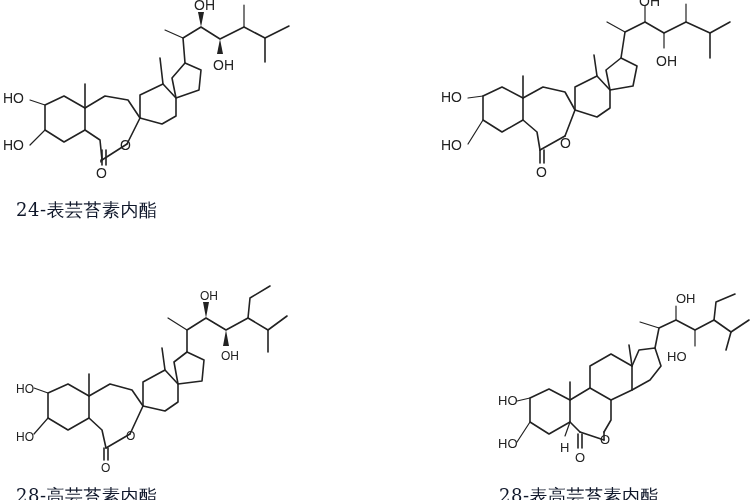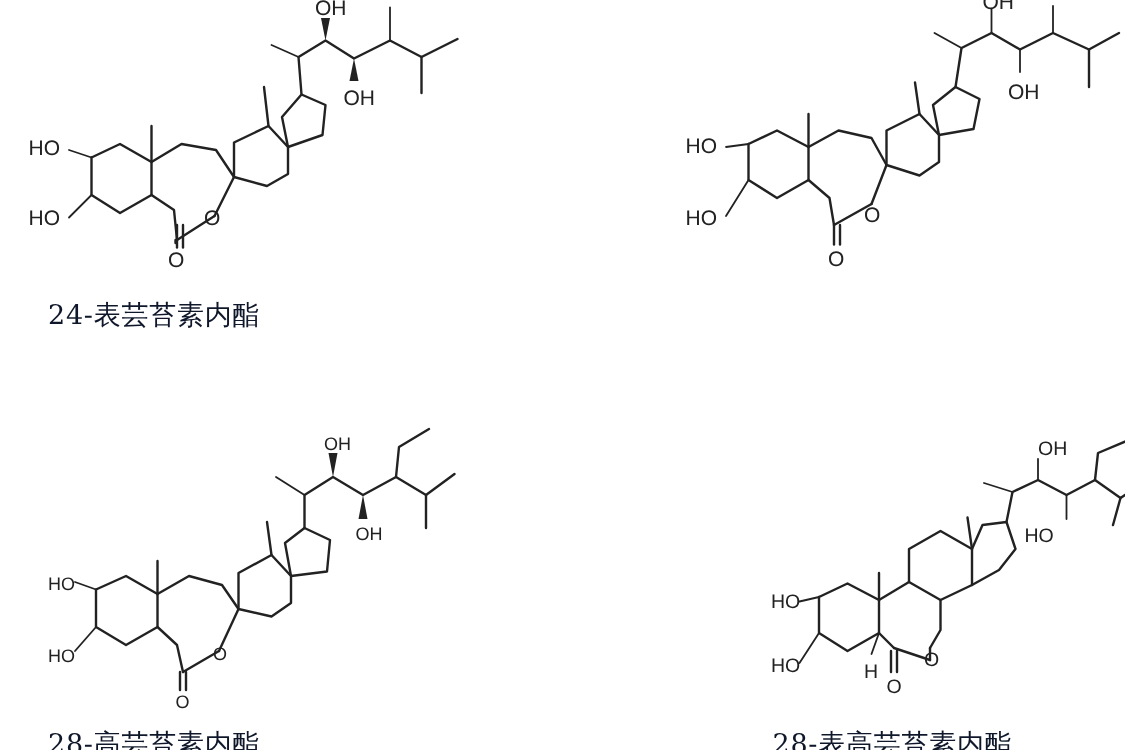--- a/index.html
+++ b/index.html
@@ -1,18 +1,18 @@
 <!DOCTYPE html>
 <html><head>
 <meta charset="utf-8">
 <style>
   html, body { margin: 0; padding: 0; background: #ffffff; }
   body { width: 750px; height: 500px; overflow: hidden; position: relative;
          font-family: "DejaVu Serif", serif; }
-  .panel { position: absolute; margin-left: 16px; }
+  .panel { position: absolute; }
   svg { position: absolute; left: 0; top: 0; overflow: visible; }
   svg line, svg polyline, svg polygon.ring { stroke: #222; stroke-width: 1.6; fill: none; stroke-linecap: round; stroke-linejoin: round; }
   svg .wedge { fill: #222; stroke: none; }
   svg .hash line { stroke-width: 1.2; }
   svg text { font-family: "Liberation Sans", sans-serif; fill: #222; }
   .caption { position: absolute; font-family: "DejaVu Serif", serif; color: #0f172a;
              font-size: 18px; white-space: nowrap; letter-spacing: 0.5px; }
 </style>
 </head>
 <body>

